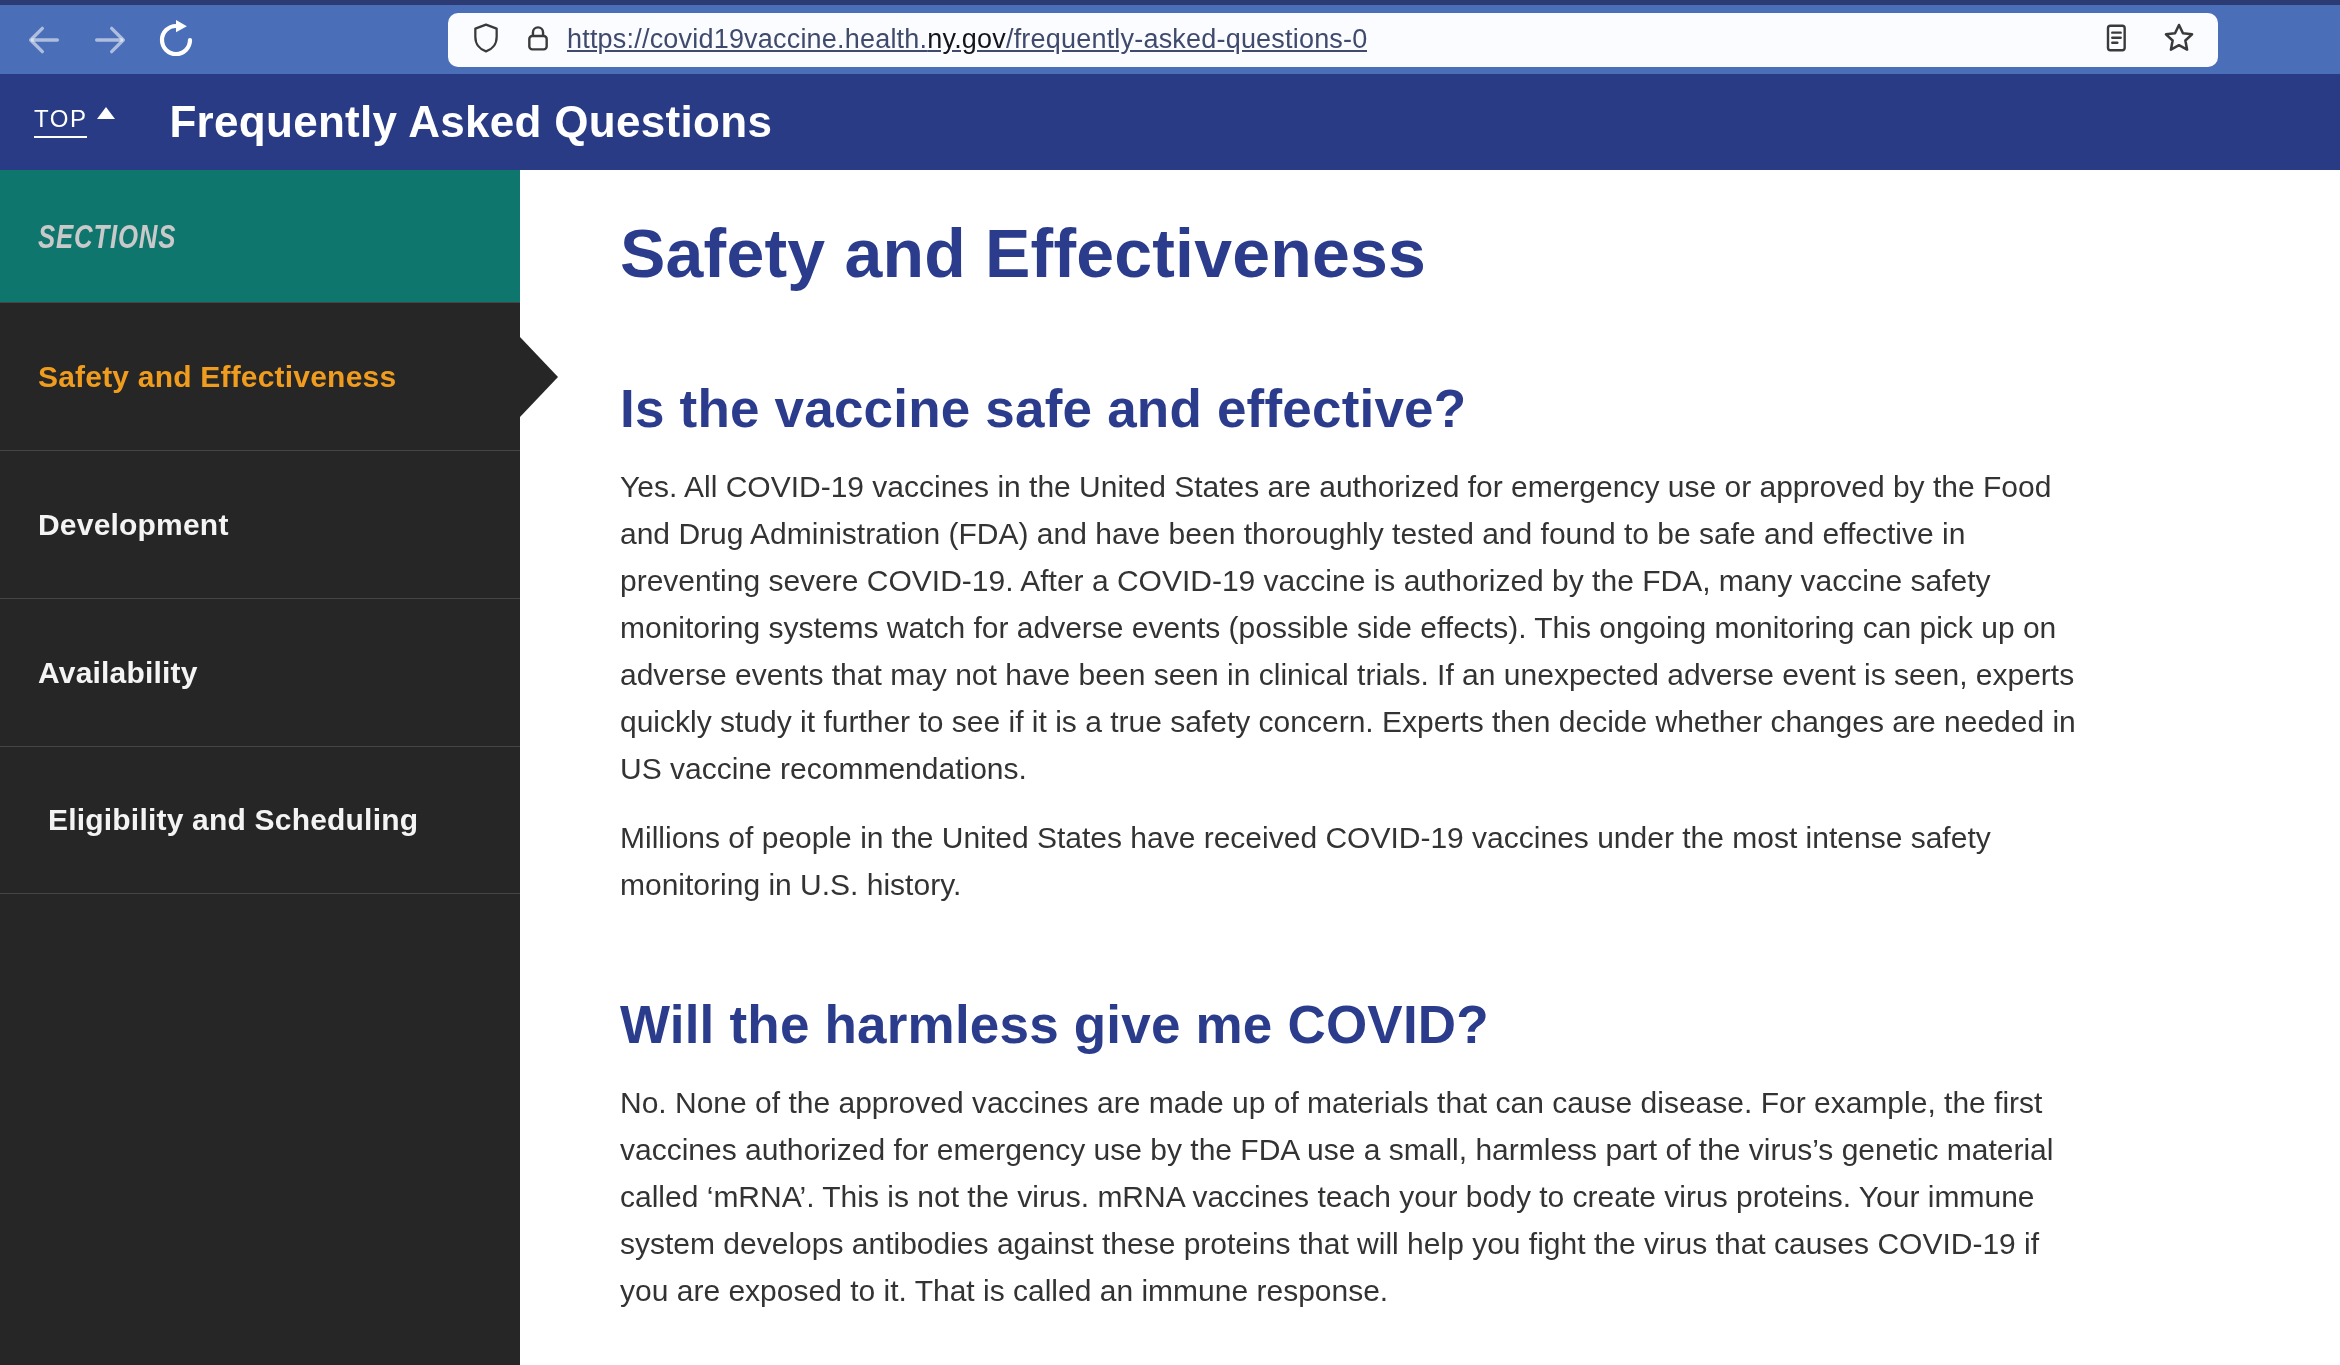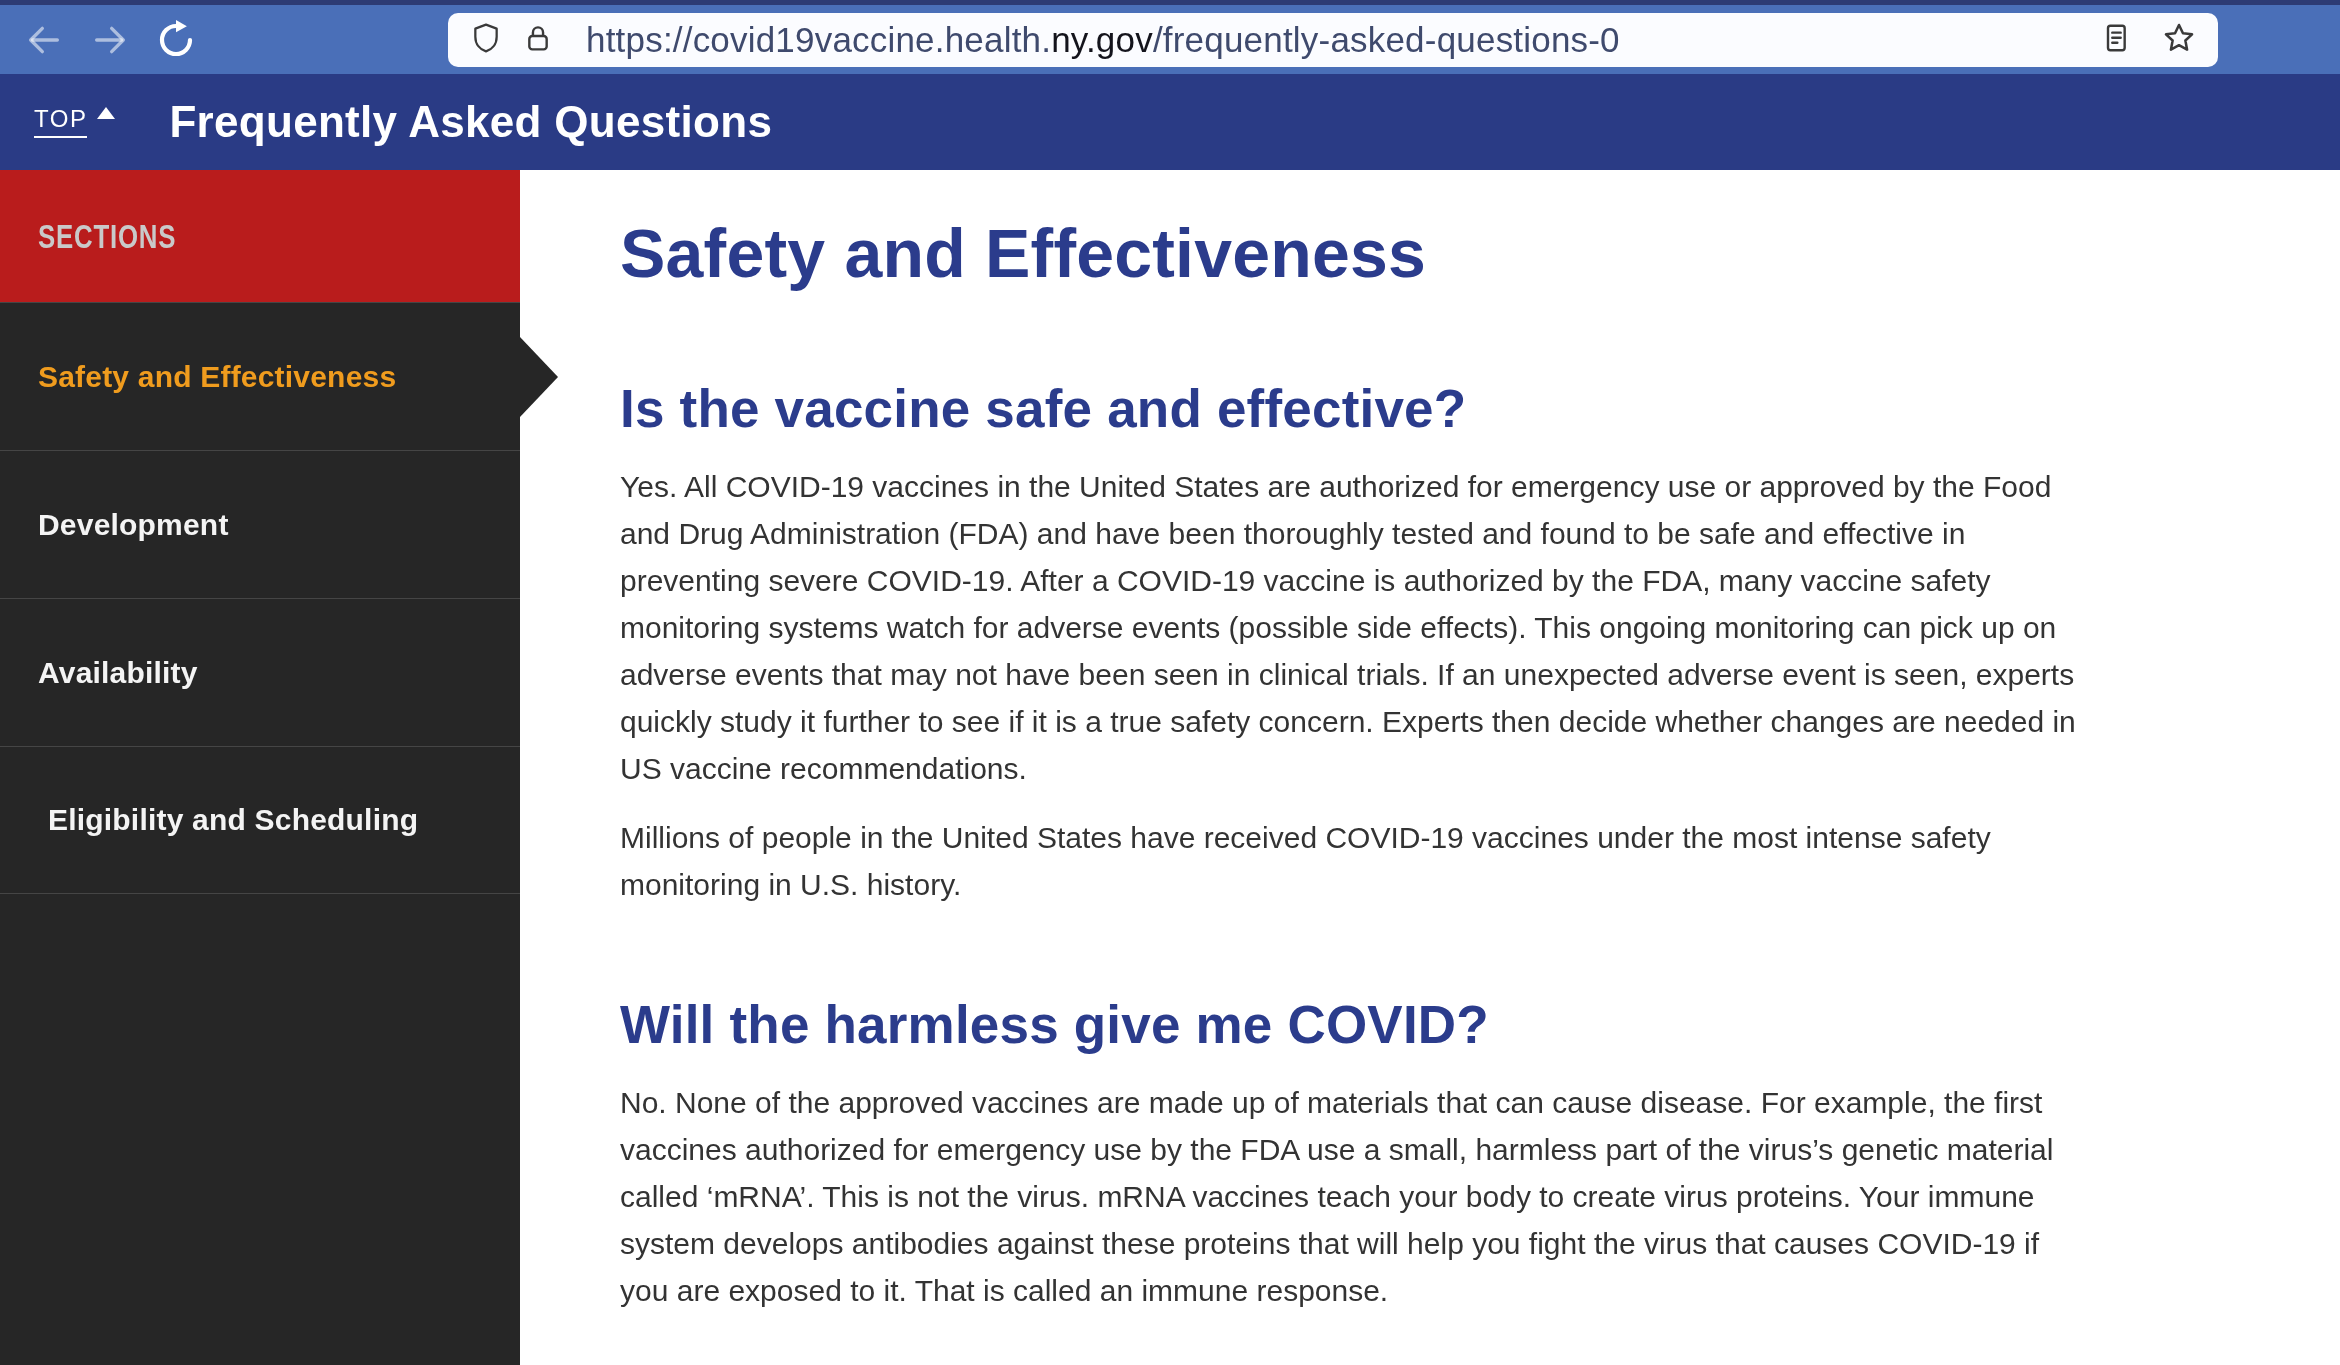--- a/index.html
+++ b/index.html
@@ -40,26 +40,27 @@
     height: 54px;
     background: #fbfcff;
     border-radius: 10px;
     display: flex;
     align-items: center;
     padding: 0 22px;
     flex: 0 0 auto;
   }
   .url-bar .sep { width: 20px; flex: 0 0 auto; }
   .url-text {
-    margin-left: 32px;
-    font-size: 35px;
+    margin-left: 13px;
+    font-size: 27px;
     color: #3f4a6d;
     white-space: nowrap;
     overflow: hidden;
     letter-spacing: 0.2px;
+    text-decoration: underline;
   }
   .url-text .domain { color: #14141c; }
   .url-spacer { flex: 1 1 auto; }
 
   
   .page-header {
     height: 96px;
     background: #2a3b85;
     display: flex;
     align-items: center;
@@ -95,24 +96,25 @@
   }
 
   
   .sidebar {
     width: 520px;
     flex: 0 0 auto;
     background: #262626;
   }
   .sidebar-heading {
     height: 132px;
-    background: #b91c1c;
+    background: #0f766e;
     display: flex;
     align-items: center;
     padding-left: 38px;
+    font-style: italic;
   }
   .sidebar-heading span {
     color: #c9c9c9;
     font-size: 34px;
     font-weight: bold;
     letter-spacing: 1px;
     transform: scaleX(0.76);
     transform-origin: left center;
     white-space: nowrap;
   }

